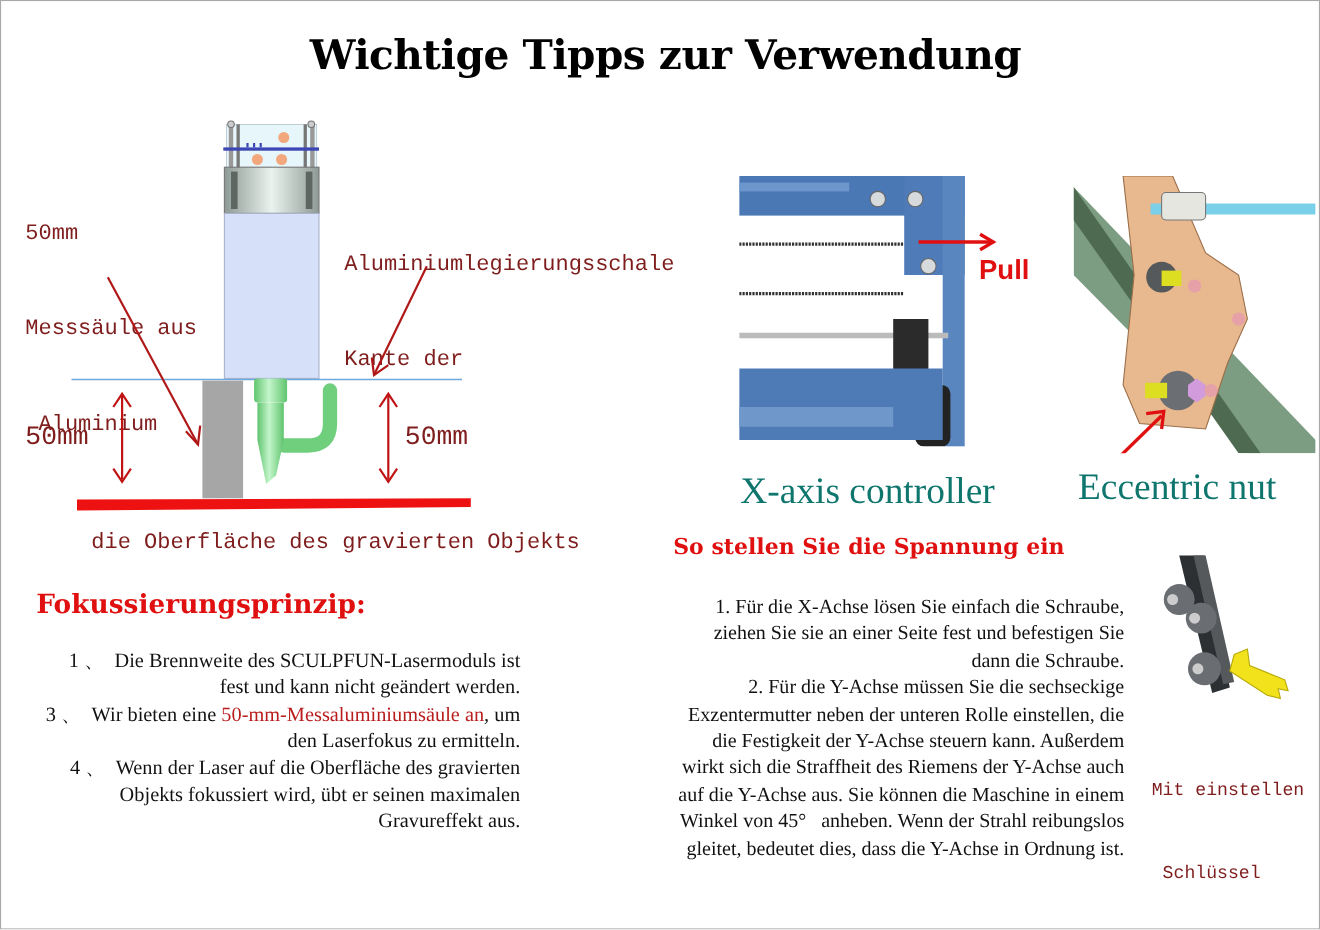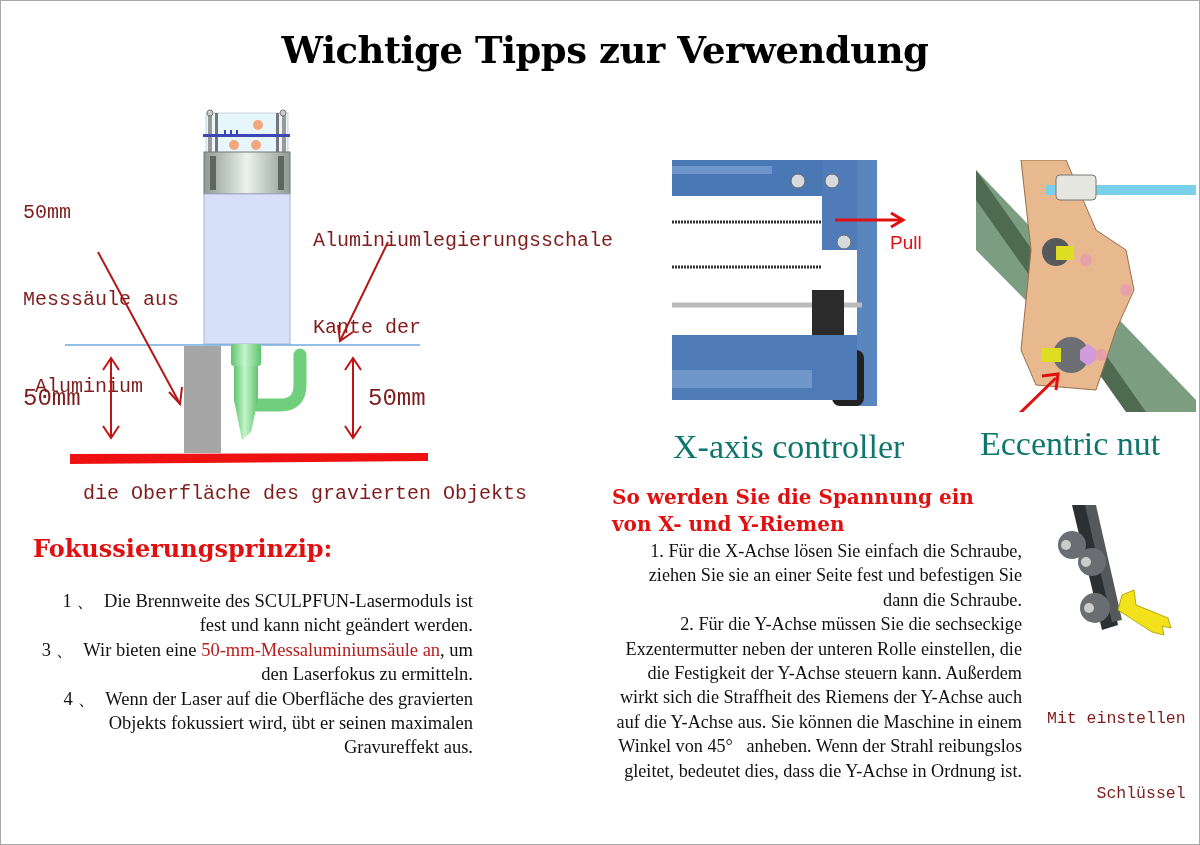--- a/index.html
+++ b/index.html
@@ -129,21 +129,21 @@
   <line x1="0" y1="145" x2="190" y2="145" stroke="#bbb" stroke-width="5"></line>
   <rect x="140" y="130" width="32" height="110" fill="#2b2b2b"></rect>
   <rect x="160" y="190" width="32" height="56" rx="8" fill="#222"></rect>
   <rect x="0" y="175" width="185" height="65" fill="#4e7ab5"></rect>
   <rect x="0" y="210" width="140" height="18" fill="#6f97ca"></rect>
 </svg>
 <svg class="abs" style="left:833px; top:210px;" width="74" height="20">
   <line x1="2" y1="10" x2="68" y2="10" stroke="#e01010" stroke-width="3"></line>
   <polyline points="58,3 70,10 58,17" fill="none" stroke="#e01010" stroke-width="3"></polyline>
 </svg>
-<div class="abs" style="left:890px; top:232px; font-weight:normal; font-size:19px; color:#e01010;">Pull</div>
+<div class="abs" style="left:890px; top:232px; font-weight:bold; font-size:25px; color:#e01010;">Pull</div>
 <div class="abs serif caption" style="left:673px; top:428px;">X-axis controller</div>
 
 <svg class="abs" style="left:976px; top:160px;" width="220" height="252" viewBox="0 0 220 252">
   <rect x="0" y="0" width="220" height="252" fill="#fff"></rect>
   <polygon points="0,10 0,90 160,252 220,252 220,240" fill="#7d9d82"></polygon>
   <polygon points="0,10 0,40 150,252 170,252" fill="#4e6b52"></polygon>
   <path d="M45 0 L90 0 L120 70 L150 90 L158 130 L140 170 L120 230 L60 225 L45 190 L55 90 Z" fill="#e8b88e" stroke="#9a6e4a"></path>
   <rect x="70" y="25" width="150" height="10" fill="#7ad0e8"></rect>
   <rect x="80" y="15" width="40" height="25" rx="4" fill="#e6e6e0" stroke="#777"></rect>
   <circle cx="80" cy="92" r="14" fill="#56595c"></circle>
@@ -153,36 +153,35 @@
   <polygon points="104,190 112,184 120,190 120,200 112,206 104,200" fill="#d29bdc"></polygon>
   <circle cx="150" cy="130" r="6" fill="#e6a0a8"></circle>
   <circle cx="125" cy="195" r="6" fill="#e6a0a8"></circle>
   <circle cx="110" cy="100" r="6" fill="#e6a0a8"></circle>
   <line x1="42" y1="255" x2="80" y2="218" stroke="#e01010" stroke-width="3"></line>
   <polyline points="66,216 82,214 80,230" fill="none" stroke="#e01010" stroke-width="3"></polyline>
 </svg>
 <div class="abs serif caption" style="left:980px; top:425px;">Eccentric nut</div>
 
 <div class="abs red-h" style="left:612px; top:484px; font-size:20px; line-height:27px;">
-  <div>So werden Sie die Spannung ein</div>
-  <div>von X- und Y-Riemen</div>
+  <div>So stellen Sie die Spannung ein</div>
 </div>
 
 <div class="abs para" style="left:612px; top:539px; width:410px; font-size:18.2px;">
   <p>1. Für die X-Achse lösen Sie einfach die Schraube, ziehen Sie sie an einer Seite fest und befestigen Sie dann die Schraube.</p>
   <p style="white-space:pre-wrap;">2. Für die Y-Achse müssen Sie die sechseckige Exzentermutter neben der unteren Rolle einstellen, die die Festigkeit der Y-Achse steuern kann. Außerdem wirkt sich die Straffheit des Riemens der Y-Achse auch auf die Y-Achse aus. Sie können die Maschine in einem Winkel von 45°   anheben. Wenn der Strahl reibungslos gleitet, bedeutet dies, dass die Y-Achse in Ordnung ist.</p>
 </div>
 
 <svg class="abs" style="left:1040px; top:500px;" width="135" height="150" viewBox="0 0 135 150">
   <polygon points="32,5 55,5 78,125 62,130" fill="#2d3033"></polygon>
   <polygon points="45,5 56,5 82,120 72,122" fill="#55595c"></polygon>
   <circle cx="32" cy="45" r="14" fill="#6a6e72"></circle>
     <circle cx="26" cy="45" r="5" fill="#ccc"></circle>
   <circle cx="52" cy="62" r="14" fill="#6a6e72"></circle>
     <circle cx="46" cy="62" r="5" fill="#ccc"></circle>
   <circle cx="55" cy="108" r="15" fill="#6a6e72"></circle>
     <circle cx="49" cy="108" r="5" fill="#ccc"></circle>
   <path d="M82 95 L94 90 L96 105 L128 118 L131 128 L122 126 L124 135 L112 132 L78 110 Z" fill="#f2e21c" stroke="#b8a90a" stroke-width="1"></path>
 </svg>
-<div class="abs lbl" style="left:1047px; top:656px; font-size:16.5px; line-height:25px;text-align:right;">
+<div class="abs lbl" style="left:1047px; top:656px; font-size:16.5px; line-height:25px;">
   <div>Mit einstellen</div>
   <div> Schlüssel</div>
 </div>
 
 </body></html>

